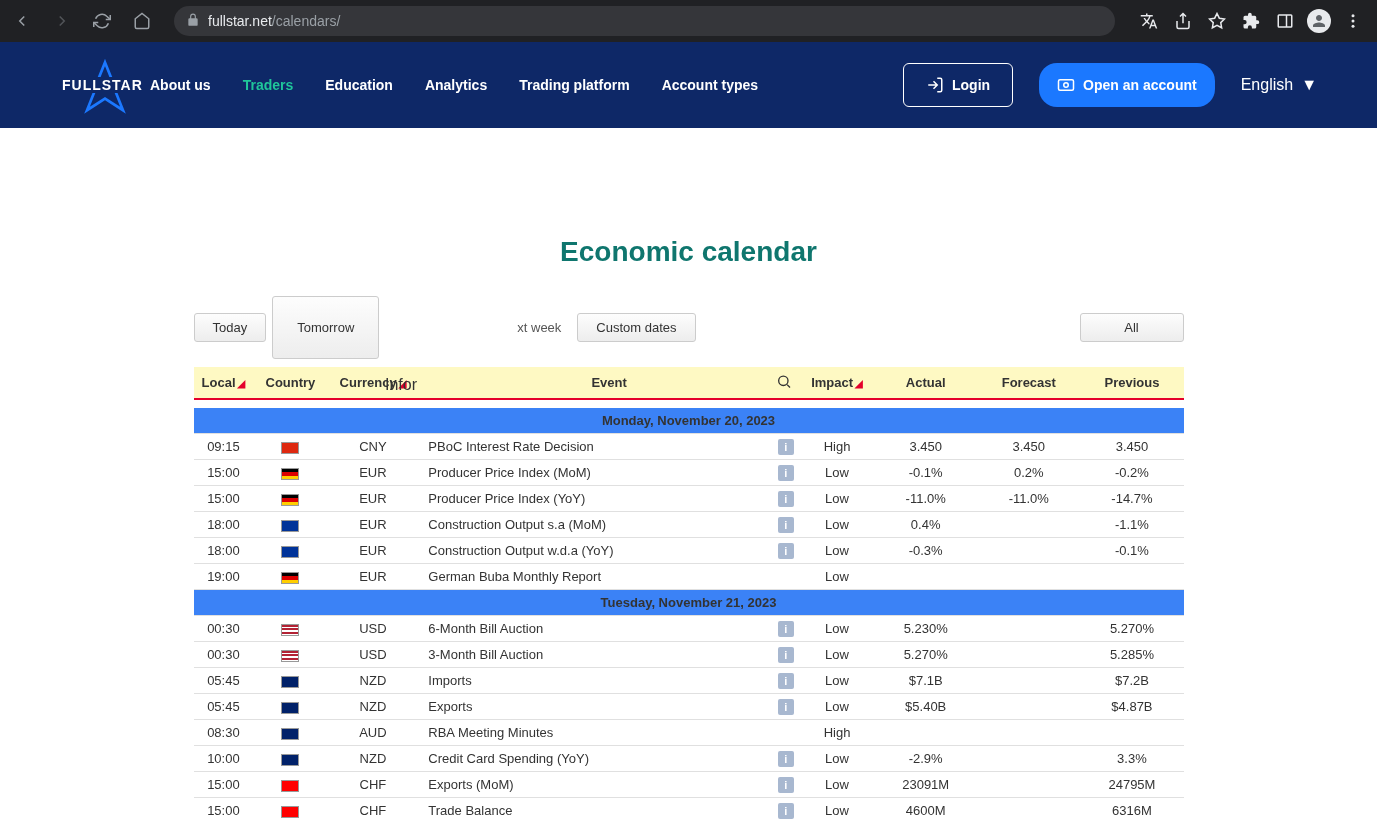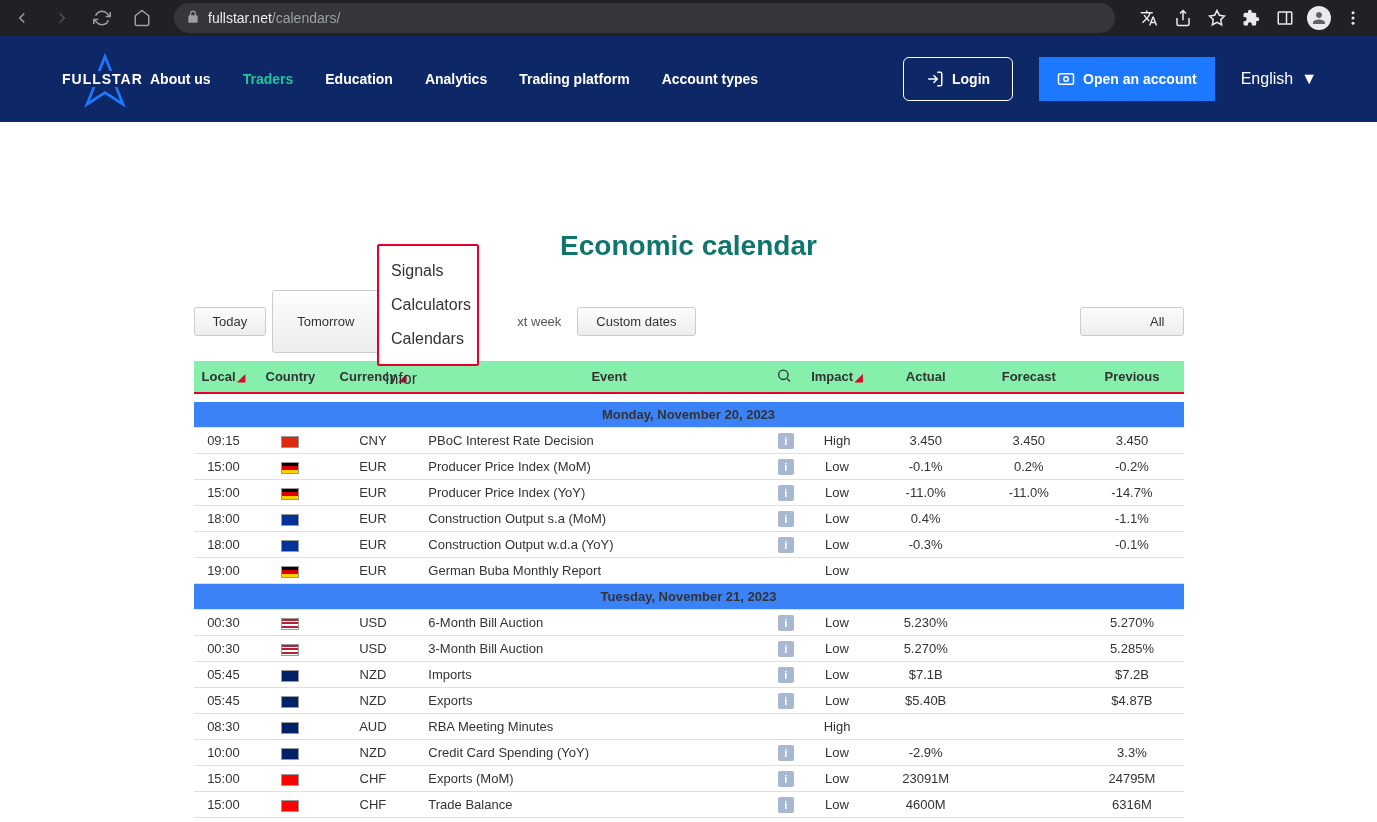--- a/index.html
+++ b/index.html
@@ -1,19 +1,19 @@
 <!DOCTYPE html>
 <html><head>
 <meta charset="utf-8">
 <style>
 * { box-sizing: border-box; margin: 0; padding: 0; }
 body { font-family: Arial, Helvetica, sans-serif; background: #fff; }
 
 
-.browser-chrome { background: #202124; height: 36px; display: flex; align-items: center; padding: 0 8px; gap: 12px; }
+.browser-chrome { background: #202124; height: 42px; display: flex; align-items: center; padding: 0 8px; gap: 12px; }
 .chrome-btn { width: 28px; height: 28px; display: flex; align-items: center; justify-content: center; border-radius: 50%; color: #9aa0a6; cursor: pointer; }
 .chrome-btn svg { width: 18px; height: 18px; }
 .url-bar { flex: 1; background: #35363a; border-radius: 16px; height: 30px; display: flex; align-items: center; padding: 0 12px; gap: 8px; color: #e8eaed; font-size: 14px; margin: 0 6px; }
 .lock-icon { color: #9aa0a6; }
 .url-text { color: #9aa0a6; }
 .url-text .host { color: #e8eaed; }
 .chrome-right { display: flex; align-items: center; gap: 2px; }
 .chrome-icon { width: 32px; height: 32px; display: flex; align-items: center; justify-content: center; color: #e8eaed; cursor: pointer; }
 .chrome-icon svg { width: 18px; height: 18px; }
 .avatar-circle { width: 24px; height: 24px; border-radius: 50%; background: #e8eaed; color: #202124; display: flex; align-items: center; justify-content: center; }
@@ -21,44 +21,44 @@
 
 .site-header { background: #0e2867; height: 86px; display: flex; align-items: center; padding: 0 60px; }
 .logo { display: flex; align-items: center; color: #fff; font-weight: bold; font-size: 14px; letter-spacing: 1px; gap: 0; position: relative; }
 .logo-text { position: relative; z-index: 2; }
 .logo svg { width: 90px; height: 60px; }
 .main-nav { display: flex; gap: 32px; }
 .nav-item { color: #fff; font-size: 14px; font-weight: 600; cursor: pointer; }
 .nav-item.active { color: #1fc69a; }
 .header-right { margin-left: auto; display: flex; gap: 26px; }
 .btn-login { border: 1px solid #fff; background: transparent; color: #fff; border-radius: 6px; padding: 12px 22px; font-size: 14px; font-weight: 600; display: flex; align-items: center; gap: 8px; cursor: pointer; }
-.btn-open { background: #1b78ff; color: #fff; border: none; border-radius: 0; padding: 12px 18px; font-size: 14px; font-weight: 600; display: flex; align-items: center; gap: 8px; cursor: pointer; }
+.btn-open { background: #1b78ff; color: #fff; border: none; border-radius: 18px; padding: 12px 18px; font-size: 14px; font-weight: 600; display: flex; align-items: center; gap: 8px; cursor: pointer; }
 .lang { color: #fff; font-size: 16px; display: flex; align-items: center; gap: 8px; cursor: pointer; }
 
 
 .page-wrap { position: relative; }
 .dropdown { position: absolute; left: 377px; top: 14px; width: 102px; background: #fff; border: 2px solid #e4002b; border-radius: 2px; padding: 8px 0; z-index: 10; }
 .dropdown-item { padding: 8px 12px; font-size: 16px; color: #333; cursor: pointer; }
 .informers { position: absolute; left: 385px; top: 140px; font-size: 16px; color: #333; }
 
 
 .page-title { text-align: center; font-size: 28px; font-weight: 700; margin-top: 108px; color: #0f766e; }
 
 
 .calendar { width: 990px; margin: 28px auto 0; }
 .tabs-row { display: flex; align-items: center; gap: 6px; }
 .tab-btn { background: linear-gradient(#fdfdfd,#ededed); border: 1px solid #ccc; border-radius: 3px; padding: 6px 18px; font-size: 13px; color: #333; cursor: pointer; }
 .tab-btn.selected { padding: 23px 24px; }
 .tab-gap-label { font-size: 13px; color: #555; margin-left: 132px; }
 .tab-spacer { flex: 1; }
-.tab-all { width: 104px; text-align: right; }
+.tab-all { width: 104px; text-align: center; }
 
 
 .cal-table { width: 100%; border-collapse: collapse; margin-top: 8px; font-size: 13px; }
-.cal-table thead th { padding: 8px 6px; font-weight: 600; color: #333; border-bottom: 2px solid #e4002b; text-align: center; background: #86efac; }
+.cal-table thead th { padding: 8px 6px; font-weight: 600; color: #333; border-bottom: 2px solid #e4002b; text-align: center; background: #fef9c3; }
 .cal-table thead th.event-col { text-align: center; position: relative; }
 .sort-arrow { color: #e4002b; font-size: 10px; margin-left: 2px; }
 .search-icon { position: absolute; right: 8px; top: 50%; transform: translateY(-50%); }
 
 .scroll-body { height: 446px; overflow-y: scroll; border-bottom: 1px solid #ddd; }
 .scroll-body::-webkit-scrollbar { width: 14px; }
 .scroll-body::-webkit-scrollbar-track { background: #f0f0f0; }
 .scroll-body::-webkit-scrollbar-thumb { background: #c4c4c4; border-radius: 2px; }
 
 .cal-table tbody td { padding: 5px 6px; border-bottom: 1px solid #e0e0e0; text-align: center; color: #333; }
@@ -184,25 +184,20 @@
       <span>Open an account</span>
     </button>
     <div class="lang">
       <span>English</span>
       <span>▼</span>
     </div>
   </div>
 </div>
 
 <div class="page-wrap">
-  <div class="dropdown" id="dropdown">
-      <div class="dropdown-item">Signals</div>
-      <div class="dropdown-item">Calculators</div>
-      <div class="dropdown-item">Calendars</div>
-    </div>
   <div class="informers">Informers</div>
 
   <h1 class="page-title">Economic calendar</h1>
 
   <div class="calendar">
     <div class="tabs-row">
       <button class="tab-btn">Today</button>
       <button class="tab-btn selected">Tomorrow</button>
       <span class="tab-gap-label">xt week</span>
       <button class="tab-btn" style="margin-left:10px">Custom dates</button>

